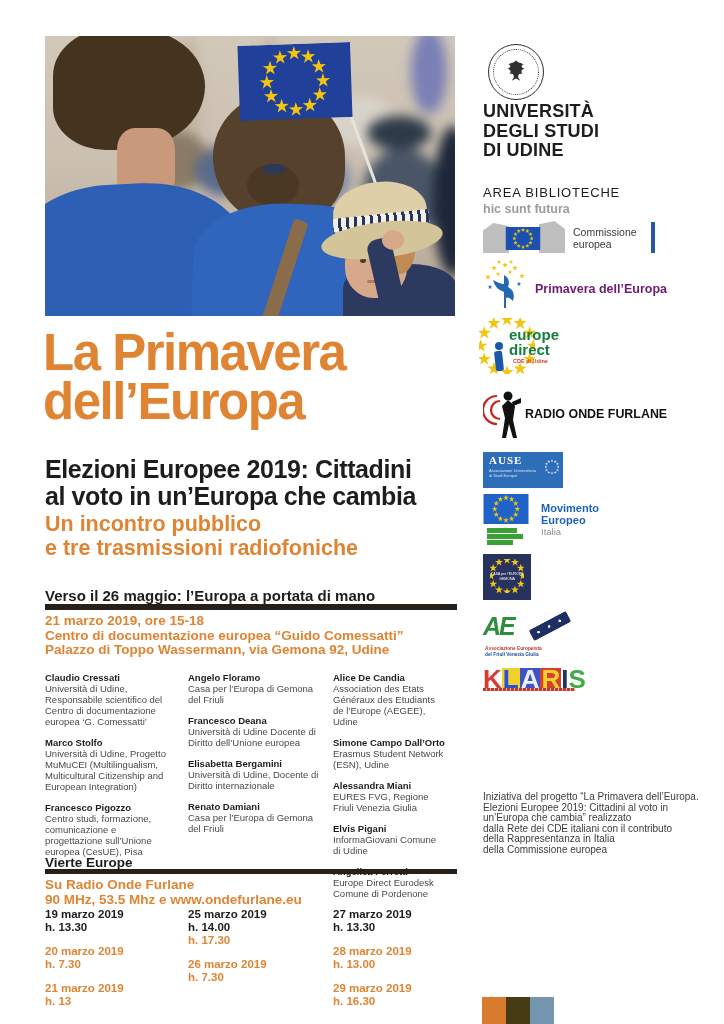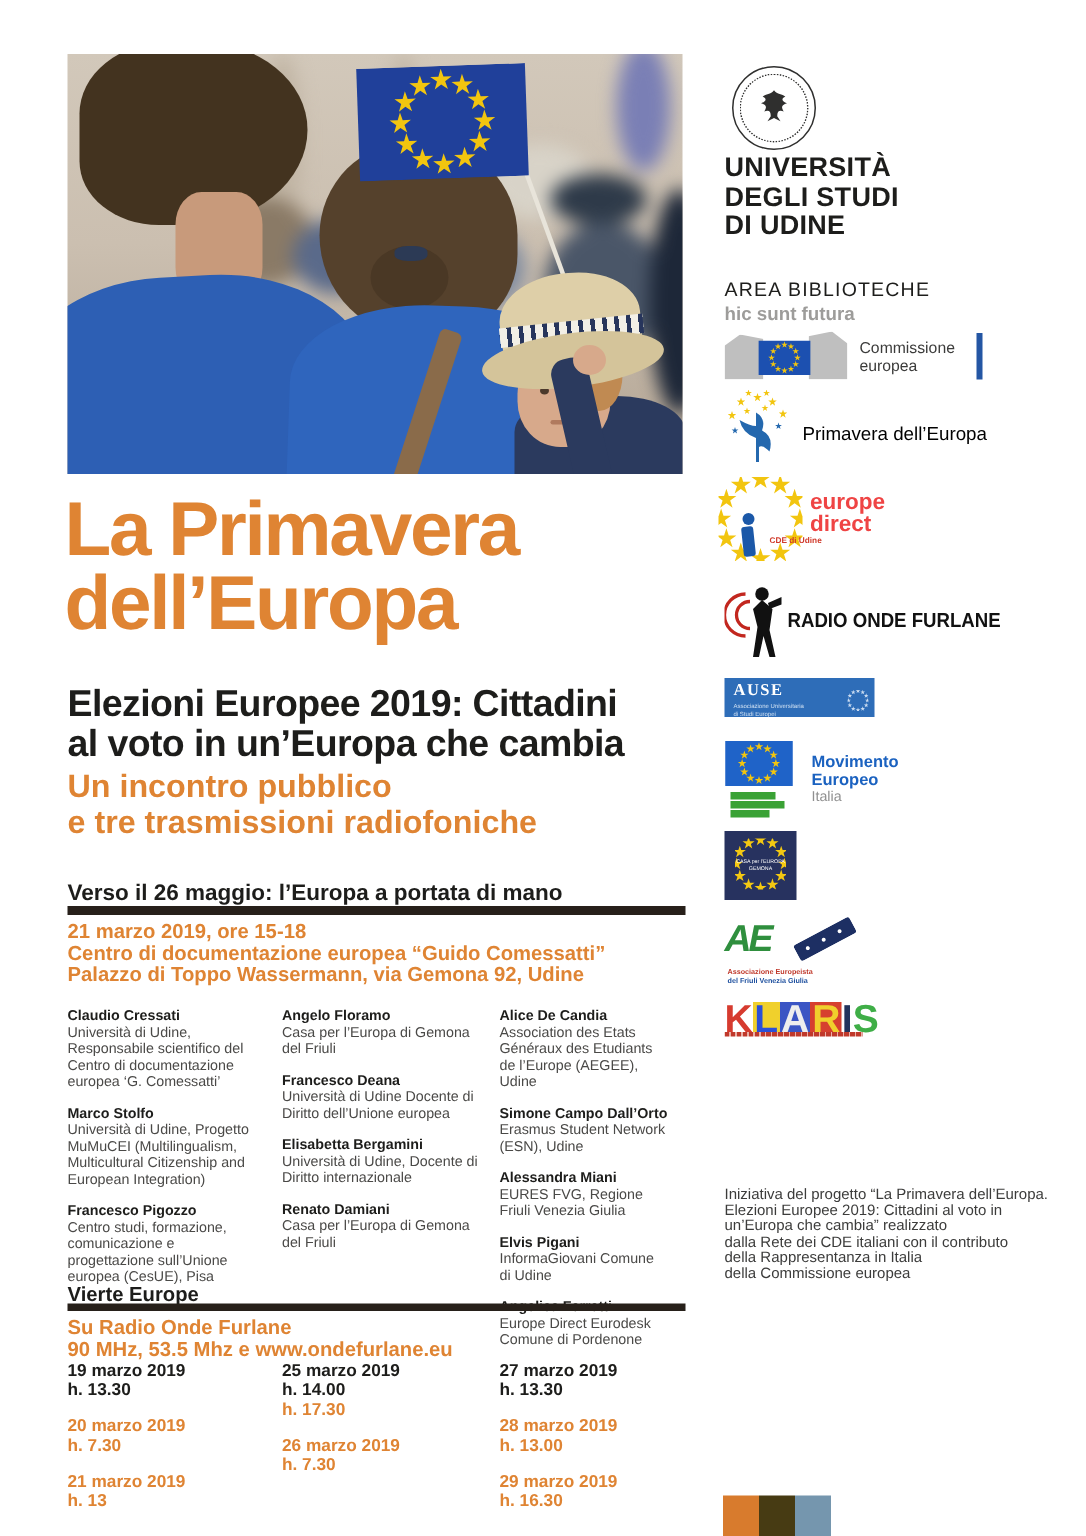--- a/index.html
+++ b/index.html
@@ -92,36 +92,36 @@
   .logo{position:absolute;left:483px;}
   #lg-comm{top:220px;width:190px;height:38px;}
   .comm-bld{position:absolute;background:#bfbfbf;}
   .cb1{left:0;top:3px;width:26px;height:30px;clip-path:polygon(0 100%,0 25%,40% 0,100% 10%,100% 100%);}
   .cb2{left:56px;top:1px;width:26px;height:32px;clip-path:polygon(0 10%,60% 0,100% 25%,100% 100%,0 100%);}
   .comm-flag{position:absolute;left:22px;top:7px;width:36px;height:23px;}
   .comm-txt{position:absolute;left:90px;top:6px;font-size:10.5px;line-height:12px;color:#3c3c3b;}
   .comm-bar{position:absolute;left:168px;top:2px;width:4px;height:31px;background:#2456a4;}
 
   #lg-prim{top:260px;width:210px;height:54px;}
-  .prim-txt{position:absolute;left:52px;top:22px;font-size:12.5px;font-weight:normal;color:#000000;}
+  .prim-txt{position:absolute;left:52px;top:22px;font-size:12.5px;font-weight:bold;color:#701a75;}
 
   #lg-ed{top:318px;width:120px;height:60px;}
   .ed-ring{position:absolute;left:-4px;top:0;}
   .ed-i-dot{position:absolute;left:12px;top:24px;width:8px;height:8px;background:#1b58a8;border-radius:50%;}
   .ed-i-bar{position:absolute;left:12px;top:33px;width:8px;height:20px;background:#1b58a8;border-radius:2px;
             transform:rotate(-6deg);}
-  .ed-w{position:absolute;font-size:15px;font-weight:bold;color:#ef4444;line-height:15px;margin-left:31px;}
+  .ed-w{position:absolute;font-size:15px;font-weight:bold;color:#15803d;line-height:15px;}
   .ed-w1{left:26px;top:9px;} .ed-w2{left:26px;top:24px;}
   .ed-cap{position:absolute;left:30px;top:40px;font-size:5.5px;font-weight:bold;color:#d03a2b;}
 
   #lg-rof{top:386px;width:210px;height:56px;}
   .rof-txt{position:absolute;left:42px;top:20px;font-size:13.5px;font-weight:bold;color:#111;
            transform:scaleX(0.92);transform-origin:left;}
 
-  #lg-ause{top:452px;width:80px;height:26px;background:#2e6db8;padding-left:20px;}
+  #lg-ause{top:452px;width:80px;height:36px;background:#2e6db8;}
   .ause-name{position:absolute;left:6px;top:2px;font-family:"Liberation Serif",serif;font-weight:bold;
              font-size:11px;color:#ffffff;letter-spacing:1px;}
   .ause-cap{position:absolute;left:6px;top:16px;font-size:4px;line-height:5px;color:#cfe0f2;}
   .ause-ring{position:absolute;right:4px;top:8px;opacity:0.9;}
 
   #lg-me{top:492px;width:200px;height:58px;}
   .me-flag{position:absolute;left:0;top:2px;width:46px;height:30px;}
   .me-s{position:absolute;background:#3aa235;height:4.5px;}
   .ms1{left:4px;top:36px;width:30px;} .ms2{left:4px;top:42px;width:36px;} .ms3{left:4px;top:48px;width:26px;}
   .me-txt{position:absolute;left:58px;top:10px;font-size:11px;line-height:12px;font-weight:bold;color:#1b62c0;}

